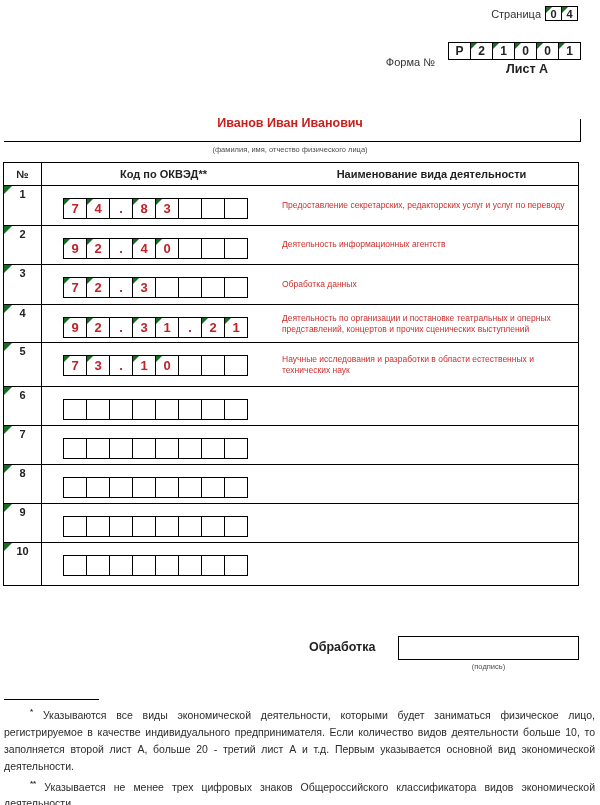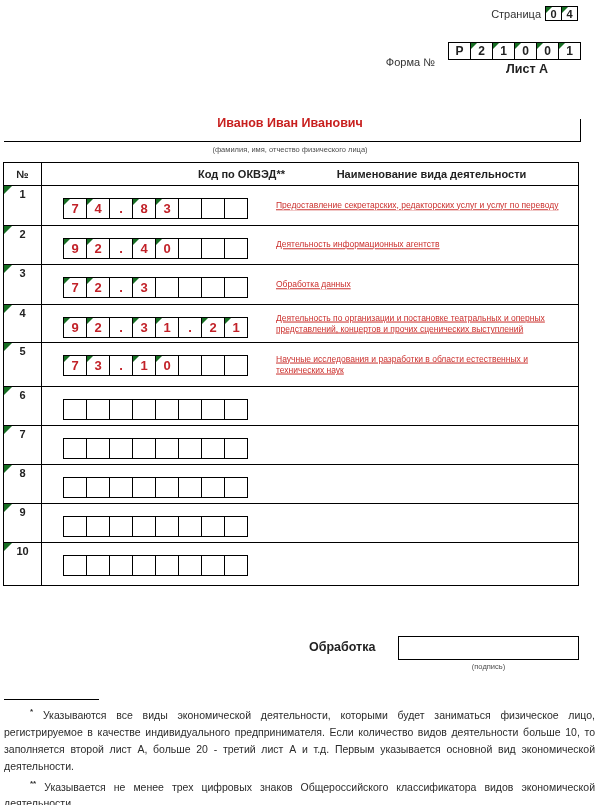--- a/index.html
+++ b/index.html
@@ -21,32 +21,32 @@
 
   .title { position:absolute; top:96px; left:0; width:580px; text-align:center; font-size:12.5px; font-weight:bold; color:#222; }
   .fio { position:absolute; top:116px; left:0; width:580px; text-align:center; font-size:12.5px; font-weight:bold; color:#c8201f; }
   .fio-line { position:absolute; top:119px; left:4px; width:577px; height:23px; border-bottom:1px solid #000; border-right:1px solid #000; }
   .fio-caption { position:absolute; top:145px; left:0; width:580px; text-align:center; font-size:7.5px; color:#4d4d4d; }
 
   
   .tbl { position:absolute; top:162px; left:3px; width:576px; border:1.5px solid #000; background:#fff; }
   .thead { display:flex; height:23px; border-bottom:1px solid #000; font-weight:bold; font-size:11px; color:#222; align-items:center; }
   .th-num { width:38px; text-align:center; border-right:1px solid #000; align-self:stretch; display:flex; align-items:center; justify-content:center; }
-  .th-code { width:243px; text-align:right; }
+  .th-code { width:243px; text-align:center; }
   .th-name { flex:1; text-align:center; }
 
   .trow { position:relative; display:flex; border-bottom:1px solid #000; }
   .trow:last-child { border-bottom:none; }
   .row-tri { border-top-width:8px; border-right-width:8px; }
   .numcol { width:38px; border-right:1px solid #000; font-size:11px; font-weight:bold; color:#222; text-align:center; padding-top:2px; }
   .rowcontent { position:relative; flex:1; }
   .codeboxes { position:absolute; left:21px; top:12px; display:flex; }
   .cell.code { width:24px; height:21px; font-size:13px; color:#c22128; }
   .cell.code .cv { line-height:1; }
-  .actname { position:absolute; left:234px; top:50%; transform:translateY(-50%); width:300px; font-size:8.5px; line-height:1.35; color:#cb2f2c;text-decoration:underline; }
+  .actname { position:absolute; left:240px; top:50%; transform:translateY(-50%); width:300px; font-size:8.5px; line-height:1.35; color:#cb2f2c; }
 
   
   .sig-label { position:absolute; top:640px; left:309px; font-size:12.5px; font-weight:bold; color:#222; }
   .sig-box { position:absolute; top:636px; left:398px; width:181px; height:24px; border:1px solid #000; background:#fff; }
   .sig-caption { position:absolute; top:662px; left:398px; width:181px; text-align:center; font-size:7.5px; color:#4d4d4d; }
 
   
   .footnotes { position:absolute; top:699px; left:4px; width:591px; }
   .fn-sep { width:95px; border-top:1px solid #000; margin-bottom:3px; }
   .fn { font-size:10.5px; line-height:17px; color:#2b2b2b; text-align:justify; text-indent:26px; }

